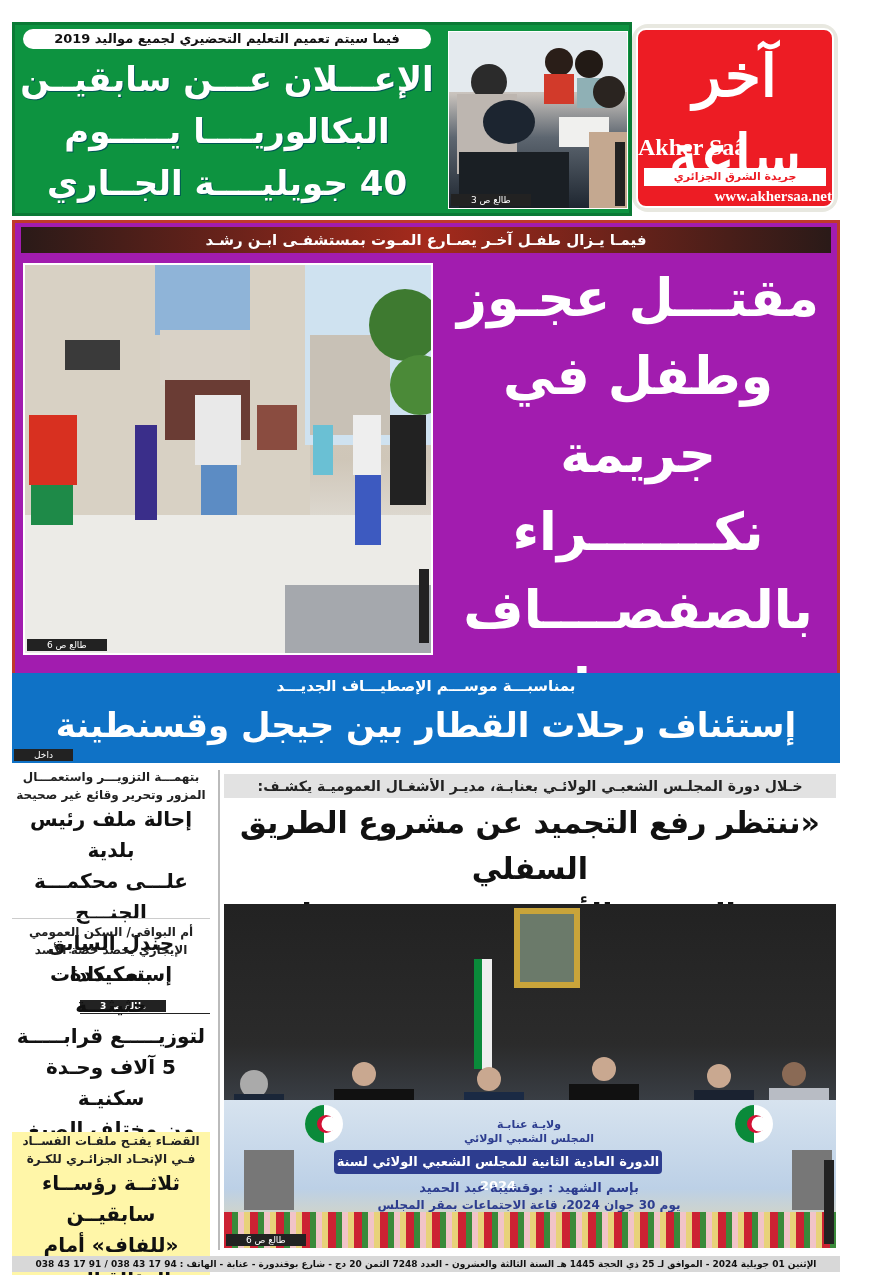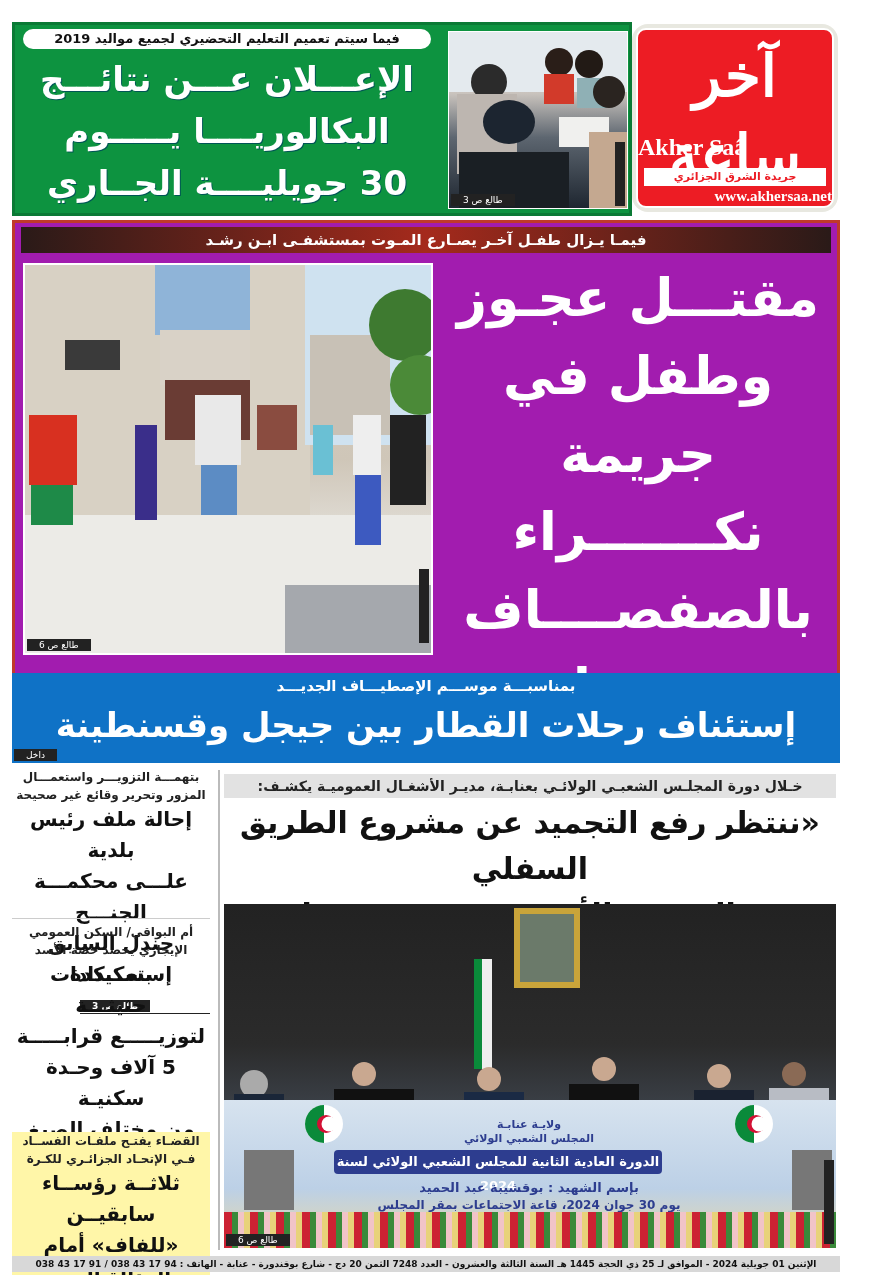--- a/index.html
+++ b/index.html
@@ -30,44 +30,44 @@
   
   #train{left:12px;top:673px;width:828px;height:90px;background:#0f72c6}
   #train-kicker{left:0;top:4px;width:828px;color:#fff;font-size:15px}
   #train-title{left:0;top:24px;width:828px;color:#fff;font-size:34px;line-height:56px}
 
   
   #sidebar{left:12px;top:768px;width:198px;height:480px}
   .side-block{position:absolute;left:0;width:198px}
   .side-kicker{color:#222;font-size:12px;line-height:18px}
   .side-title{color:#111;font-size:20px;line-height:31px}
-  .page-ref{display:inline-block;background:#222;color:#fff;font-size:9px;padding:1px 12px;direction:rtl}
+  .page-ref{display:inline-block;background:#222;color:#fff;font-size:9px;padding:1px 20px;direction:rtl}
 
   
   #main-story{left:218px;top:770px;width:622px;height:480px;border-left:2px solid #bbb}
   #main-kicker{left:4px;top:4px;width:612px;height:24px;background:#e2e2e2;color:#222;font-size:14px;line-height:24px}
   #main-title{left:4px;top:30px;width:612px;color:#111;font-size:30px;line-height:46px}
   #meeting-photo{left:4px;top:134px;width:612px;height:200px;background:linear-gradient(180deg,#222 0%,#2b2b2b 70%,#3a3f46 100%);overflow:hidden}
   #banner-photo{left:4px;top:330px;width:612px;height:148px;background:linear-gradient(180deg,#d7e3ef 0%,#bcd0e6 60%,#e8d9a8 100%);overflow:hidden}
   #banner-title{left:110px;top:50px;width:328px;height:24px;background:#2d3d8f;color:#fff;font-size:13px;line-height:24px;border-radius:4px}
   .banner-line{position:absolute;color:#2d3d8f;font-size:11px;text-align:center;direction:rtl;font-weight:bold}
 
   
   #footer{left:12px;top:1256px;width:828px;height:16px;background:#d8d8d8;color:#111;font-size:9px;line-height:16px}
 </style>
 </head>
 <body>
 
 <div id="masthead" class="abs">
   <div id="green-box" class="abs">
     <div id="kicker-top" class="abs ar">فيما سيتم تعميم التعليم التحضيري لجميع مواليد 2019</div>
     <div id="bac-title" class="abs ar">
-      <div>الإعـــلان عـــن نتائـــج</div>
+      <div>الإعـــلان عـــن سابقيــن</div>
       <div>البكالوريــــا يـــــوم</div>
-      <div>30 جويليــــة الجــاري</div>
+      <div>40 جويليــــة الجــاري</div>
     </div>
     <div id="students-photo" class="abs">
       <svg width="180" height="178" viewBox="0 0 180 178">
         <rect x="0" y="0" width="180" height="60" fill="#e4eaee"></rect>
         <ellipse cx="40" cy="50" rx="18" ry="18" fill="#2b2b2b"></ellipse>
         <rect x="8" y="62" width="60" height="80" fill="#bdb6b0"></rect>
         <ellipse cx="60" cy="90" rx="26" ry="22" fill="#1c2530"></ellipse>
         <rect x="10" y="120" width="110" height="58" fill="#1a1f24"></rect>
         <ellipse cx="110" cy="30" rx="14" ry="14" fill="#2a1e18"></ellipse>
         <rect x="95" y="42" width="30" height="30" fill="#d23a2a"></rect>

